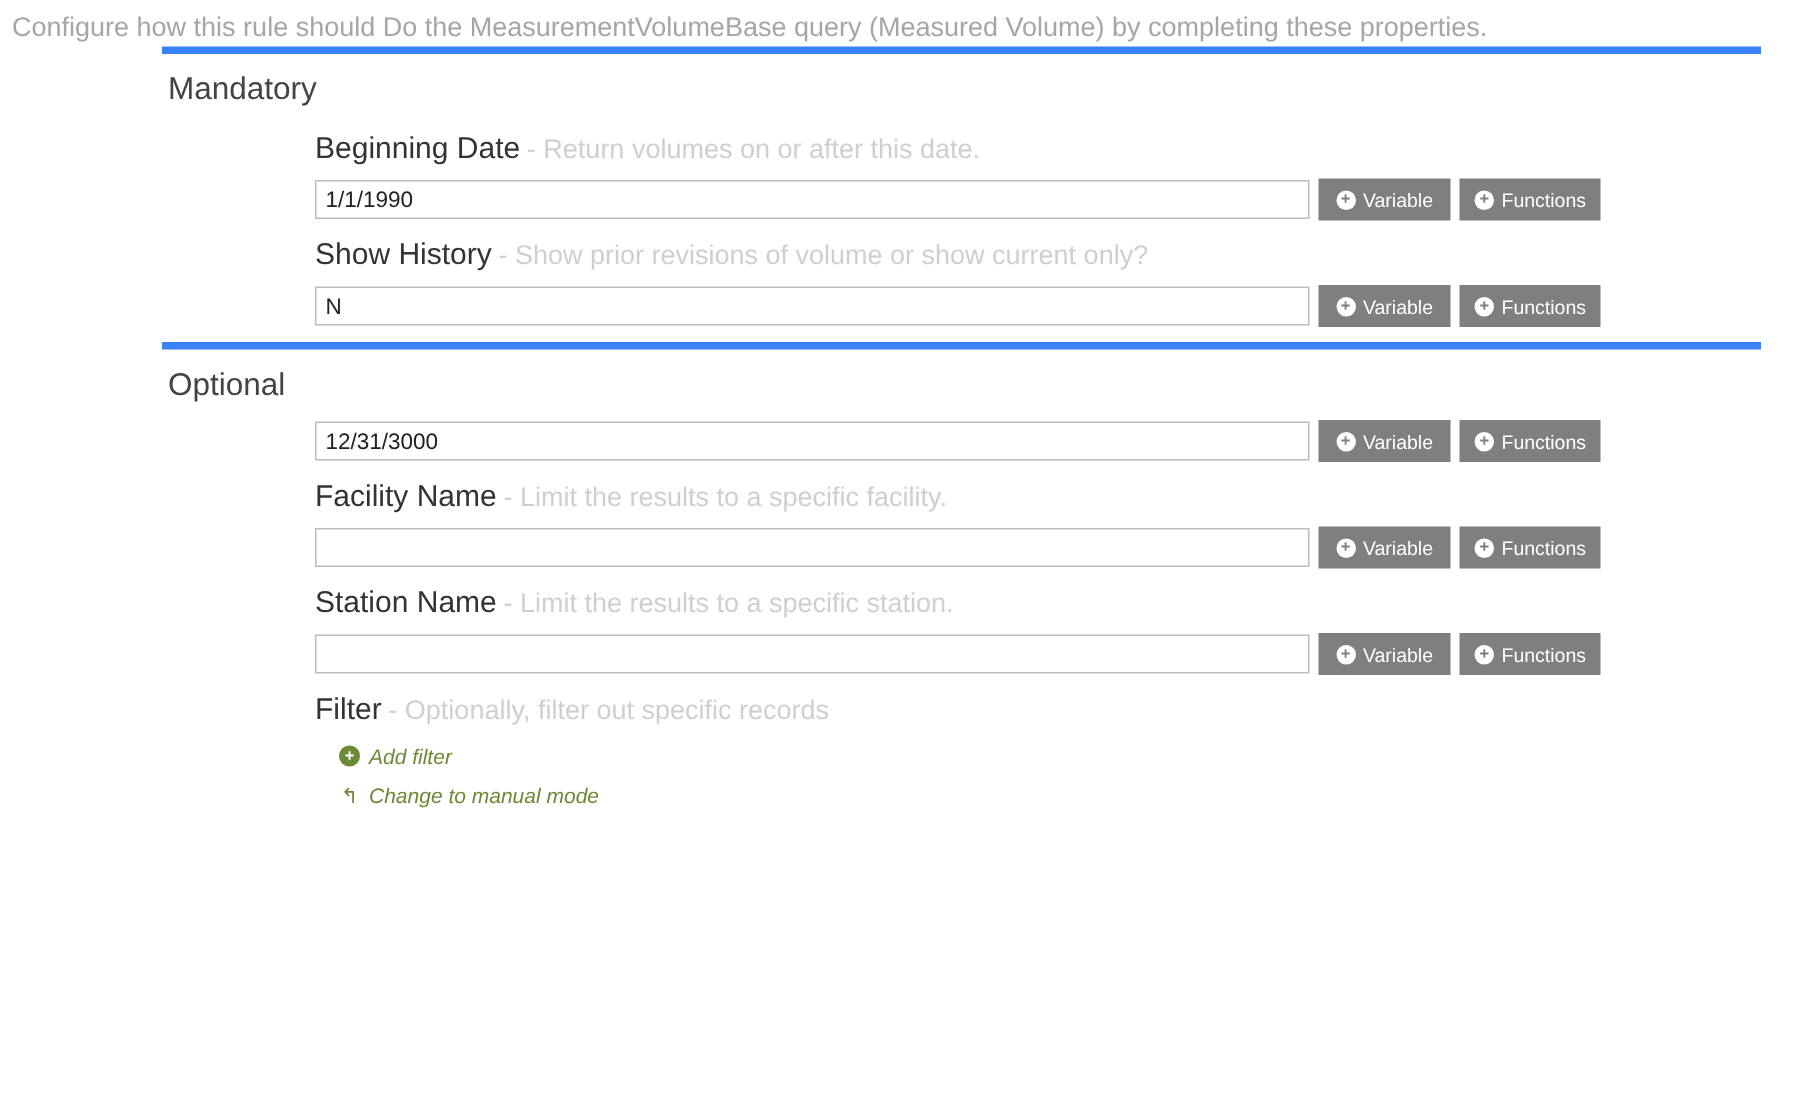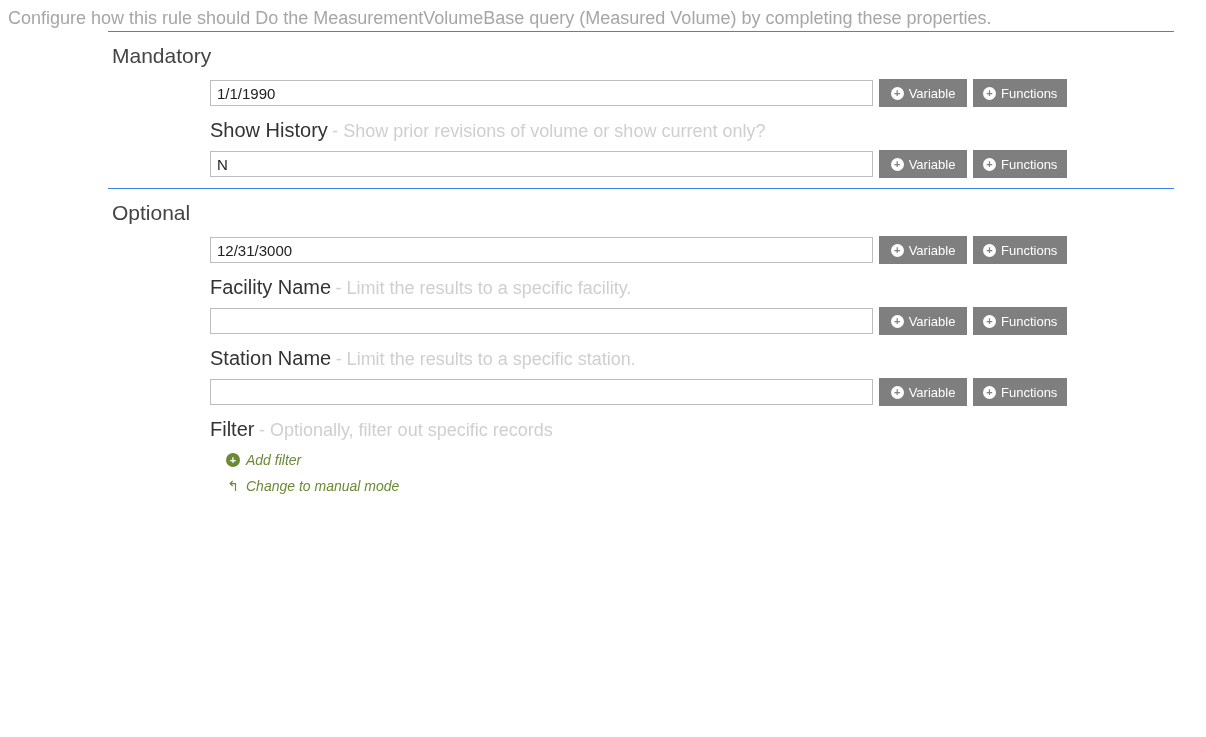--- a/index.html
+++ b/index.html
@@ -29,21 +29,21 @@
   .page-subtitle {
     font-size: 18px;
     color: #a6a6a6;
     padding: 6px 0 0 8px;
     line-height: 25px;
     width: 1120px;
     font-weight: 400;
   }
   .section {
     margin-left: 108px;
-    border-top: 1px solid #3b82f6;
+    border-top: 5px solid #3b82f6;
     width: 1066px;
     box-sizing: border-box;
   }
   .section-title {
     font-size: 21px;
     color: #444444;
     font-weight: 400;
     padding: 12px 0 6px 4px;
   }
   .fields {
@@ -157,20 +157,24 @@
 
 <div class="page">
 
   <div class="page-subtitle">Configure how this rule should Do the MeasurementVolumeBase query (Measured Volume) by completing these properties.</div>
 
   <div class="section">
     <div class="section-title">Mandatory</div>
     <div class="fields">
 
       <div class="field">
+        <div class="field-label-row">
+          <span class="field-label">Beginning Date</span>
+          <span class="field-desc">- Return volumes on or after this date.</span>
+        </div>
         <div class="field-row">
           <input class="field-input" type="text" value="1/1/1990" style="">
           <button class="btn">
               <span class="plus-icon">+</span>
               <span>Variable</span>
             </button>
           <button class="btn">
               <span class="plus-icon">+</span>
               <span>Functions</span>
             </button>

